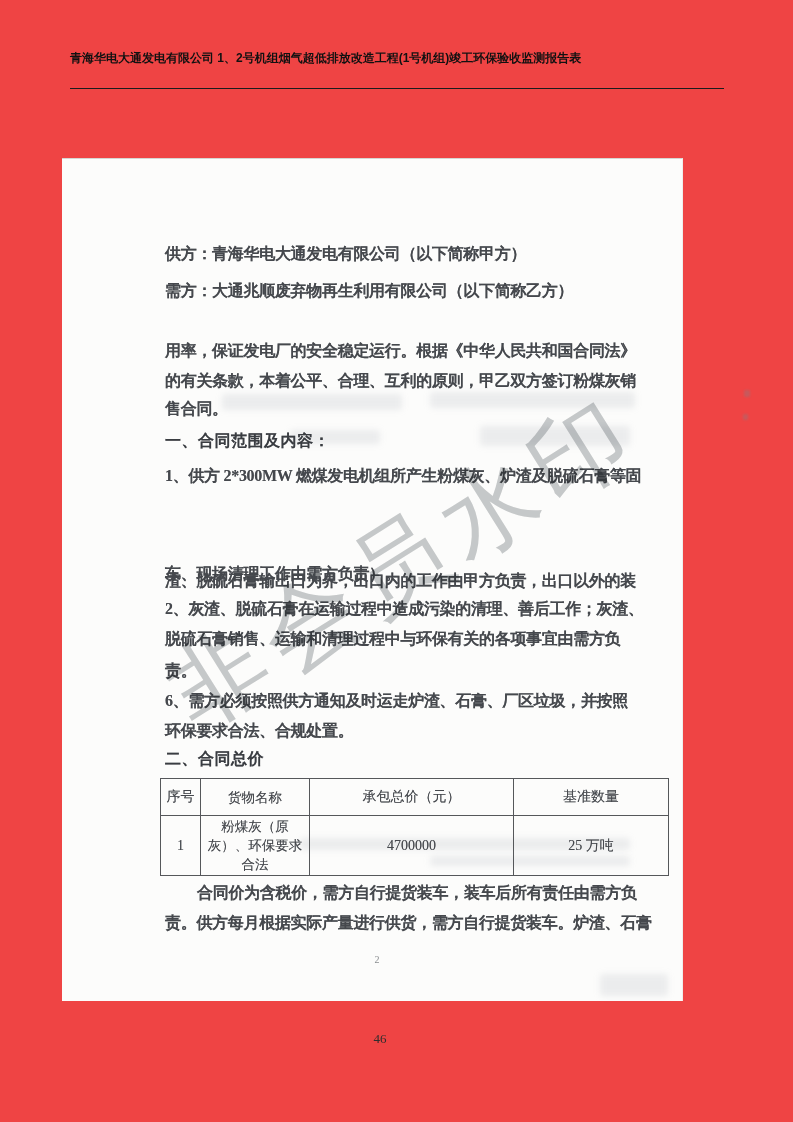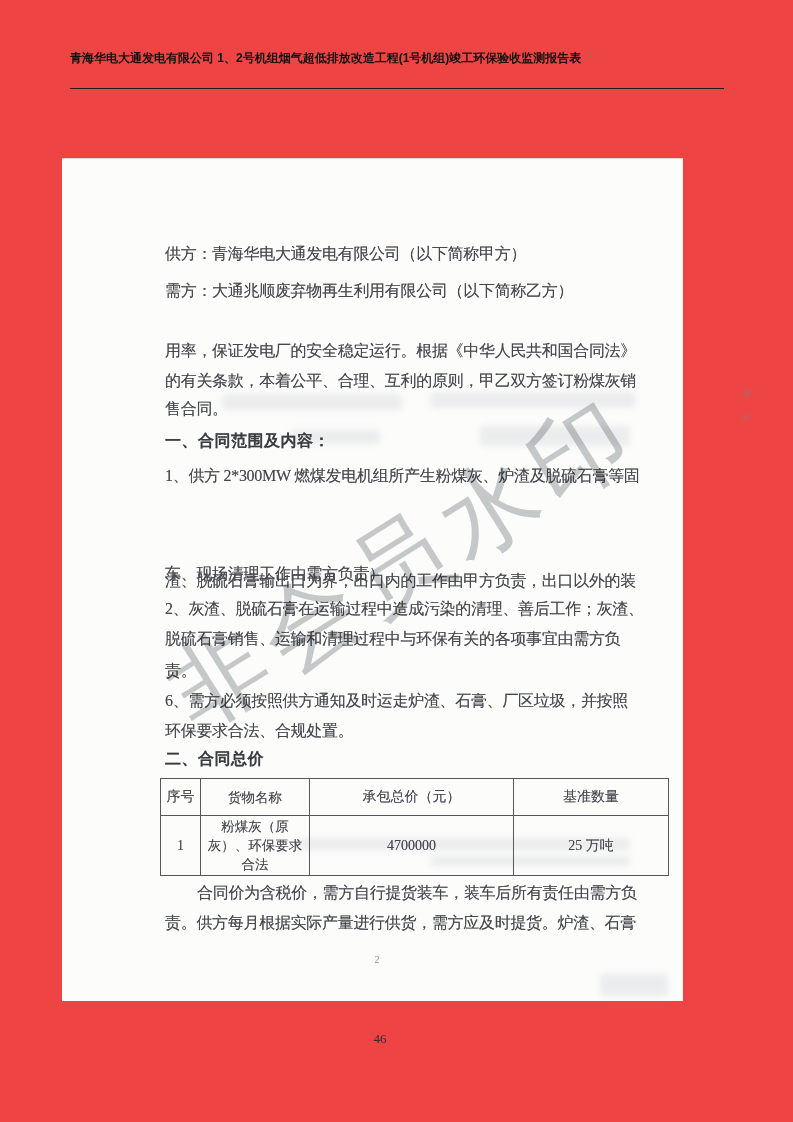--- a/index.html
+++ b/index.html
@@ -22,20 +22,21 @@
     background:#fcfcfb;
     border-top:1px solid #d6d6d2;
     border-right:1px solid #efefec;
   }
   .ln{
     position:absolute;left:103px;width:486px;white-space:nowrap;
     font-size:16px;line-height:20px;color:#45484d;
     letter-spacing:-0.3px;
     text-shadow:0 0 0.6px rgba(69,72,77,0.55);
     z-index:2;
+    font-weight:bold;
   }
   .ln.indent{left:135px;}
   .ln.bold{font-weight:bold;color:#3a3d42;letter-spacing:0.5px;}
   
   #contract-table-wrap{position:absolute;left:98px;top:619px;z-index:2;}
   table.contract{
     border-collapse:collapse;table-layout:fixed;width:480px;
     color:#45484d;font-size:14px;
     text-shadow:0 0 0.5px rgba(69,72,77,0.5);
     border-radius:20px;
@@ -126,21 +127,21 @@
           <td class="c-no">1</td>
           <td class="c-name">粉煤灰（原灰）、环保要求合法</td>
           <td class="c-price">4700000</td>
           <td class="c-qty">25 万吨</td>
         </tr>
       </tbody>
         </table>
     </div>
 
     <div class="ln indent" style="top:724px;">合同价为含税价，需方自行提货装车，装车后所有责任由需方负</div>
-    <div class="ln" style="top:754px;">责。供方每月根据实际产量进行供货，需方应及时提货。炉渣、石膏</div>
+    <div class="ln" style="top:754px;">责。供方每月根据实际产量进行供货，需方自行提货装车。炉渣、石膏</div>
 
     <div id="watermark">非会员水印</div>
 
     <div id="scan-pageno">2</div>
   </div>
 
   <div class="speck" style="left:744px;top:390px;width:6px;height:7px;"></div>
   <div class="speck" style="left:743px;top:414px;width:5px;height:6px;"></div>
 
   <div id="footer-pageno">46</div>

